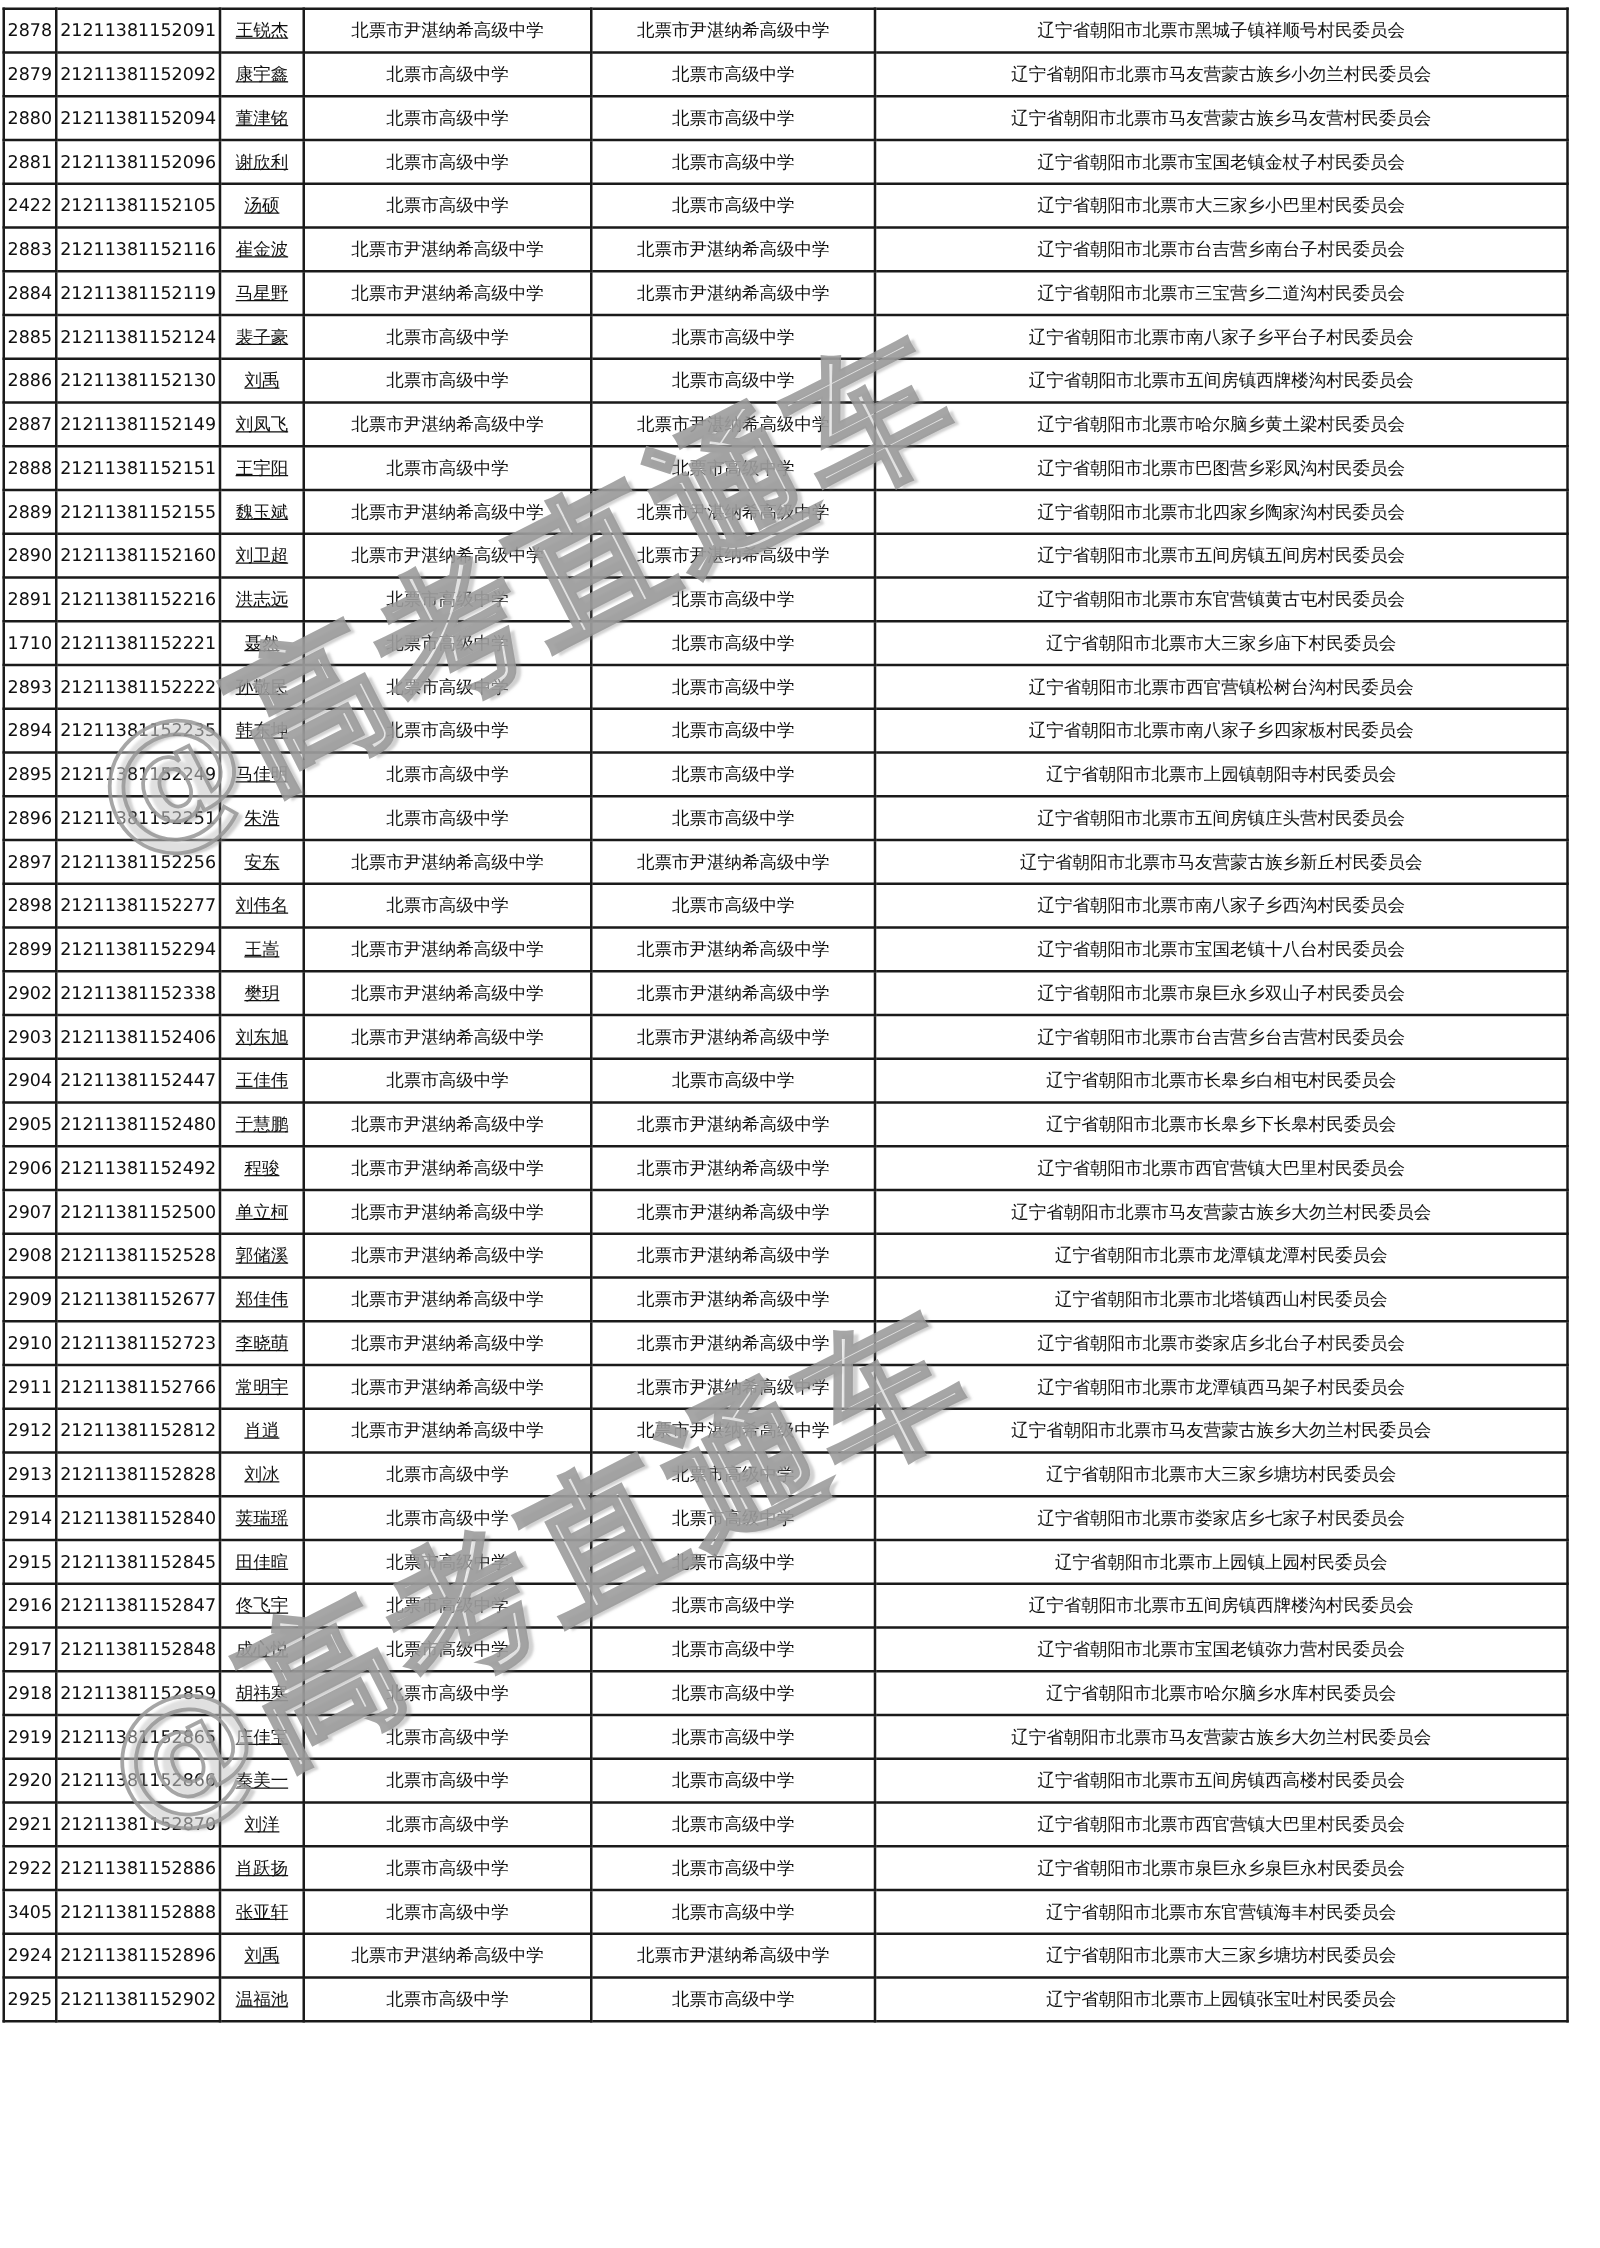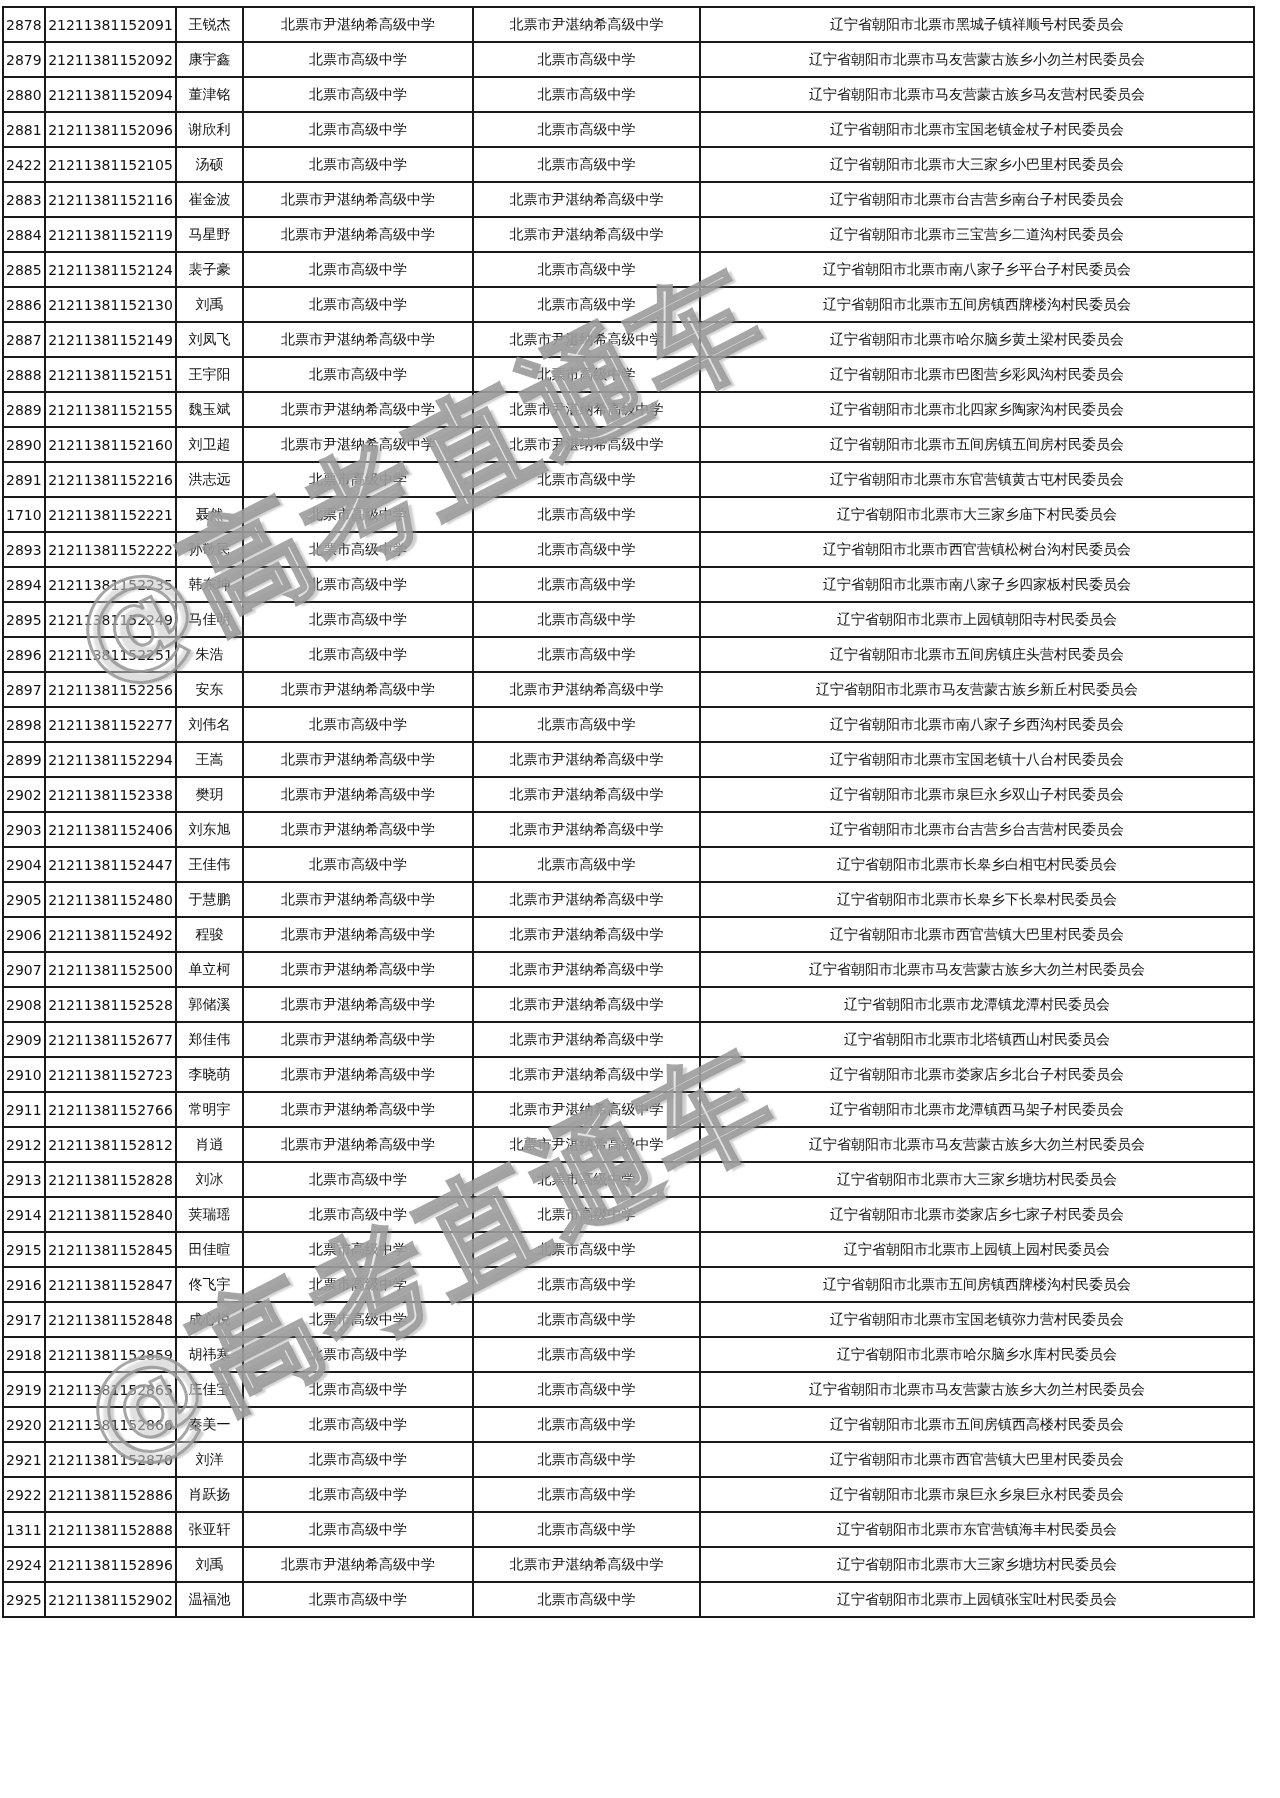--- a/index.html
+++ b/index.html
@@ -5,21 +5,21 @@
   html, body { margin: 0; padding: 0; background: #ffffff; }
   body { width: 1280px; height: 1798px; position: relative; overflow: hidden;
          font-family: "DejaVu Sans", "Liberation Sans", sans-serif; color: #111; }
   .sheet { position: absolute; left: 2px; top: 6px; }
   table { border-collapse: collapse; table-layout: fixed; }
   td { border: 2px solid #1a1a1a; height: 33px; padding: 0; text-align: center;
        vertical-align: middle; font-size: 14px; white-space: nowrap; overflow: hidden;
        letter-spacing: 0; }
   td.c-no { width: 38px; font-size: 14px; text-align: left; padding-left: 2px; }
   td.c-id { width: 129px; font-size: 14px; text-align: center; }
-  td.c-name { width: 65px; }
+  td.c-name { width: 65px; text-decoration: underline; }
   td.c-grad { width: 228px; }
   td.c-admit { width: 225px; }
   td.c-addr { width: 552px; }
   .wm { position: absolute; pointer-events: none; font-size: 120px; font-weight: bold;
         color: rgba(255,255,255,0.35); -webkit-text-stroke: 3px rgba(150,150,150,0.85);
         text-shadow: 4px 4px 2px rgba(120,120,120,0.35); white-space: nowrap;
         transform: rotate(-27deg); transform-origin: left bottom; letter-spacing: 6px;
         font-family: "DejaVu Sans", sans-serif; }
   .wm1 { left: 120px; top: 560px; }
   .wm2 { left: 130px; top: 1340px; }
@@ -368,21 +368,21 @@
         </tr>
         <tr>
           <td class="c-no">2922</td>
           <td class="c-id">21211381152886</td>
           <td class="c-name">肖跃扬</td>
           <td class="c-grad">北票市高级中学</td>
           <td class="c-admit">北票市高级中学</td>
           <td class="c-addr">辽宁省朝阳市北票市泉巨永乡泉巨永村民委员会</td>
         </tr>
         <tr>
-          <td class="c-no">1311</td>
+          <td class="c-no">3405</td>
           <td class="c-id">21211381152888</td>
           <td class="c-name">张亚轩</td>
           <td class="c-grad">北票市高级中学</td>
           <td class="c-admit">北票市高级中学</td>
           <td class="c-addr">辽宁省朝阳市北票市东官营镇海丰村民委员会</td>
         </tr>
         <tr>
           <td class="c-no">2924</td>
           <td class="c-id">21211381152896</td>
           <td class="c-name">刘禹</td>

